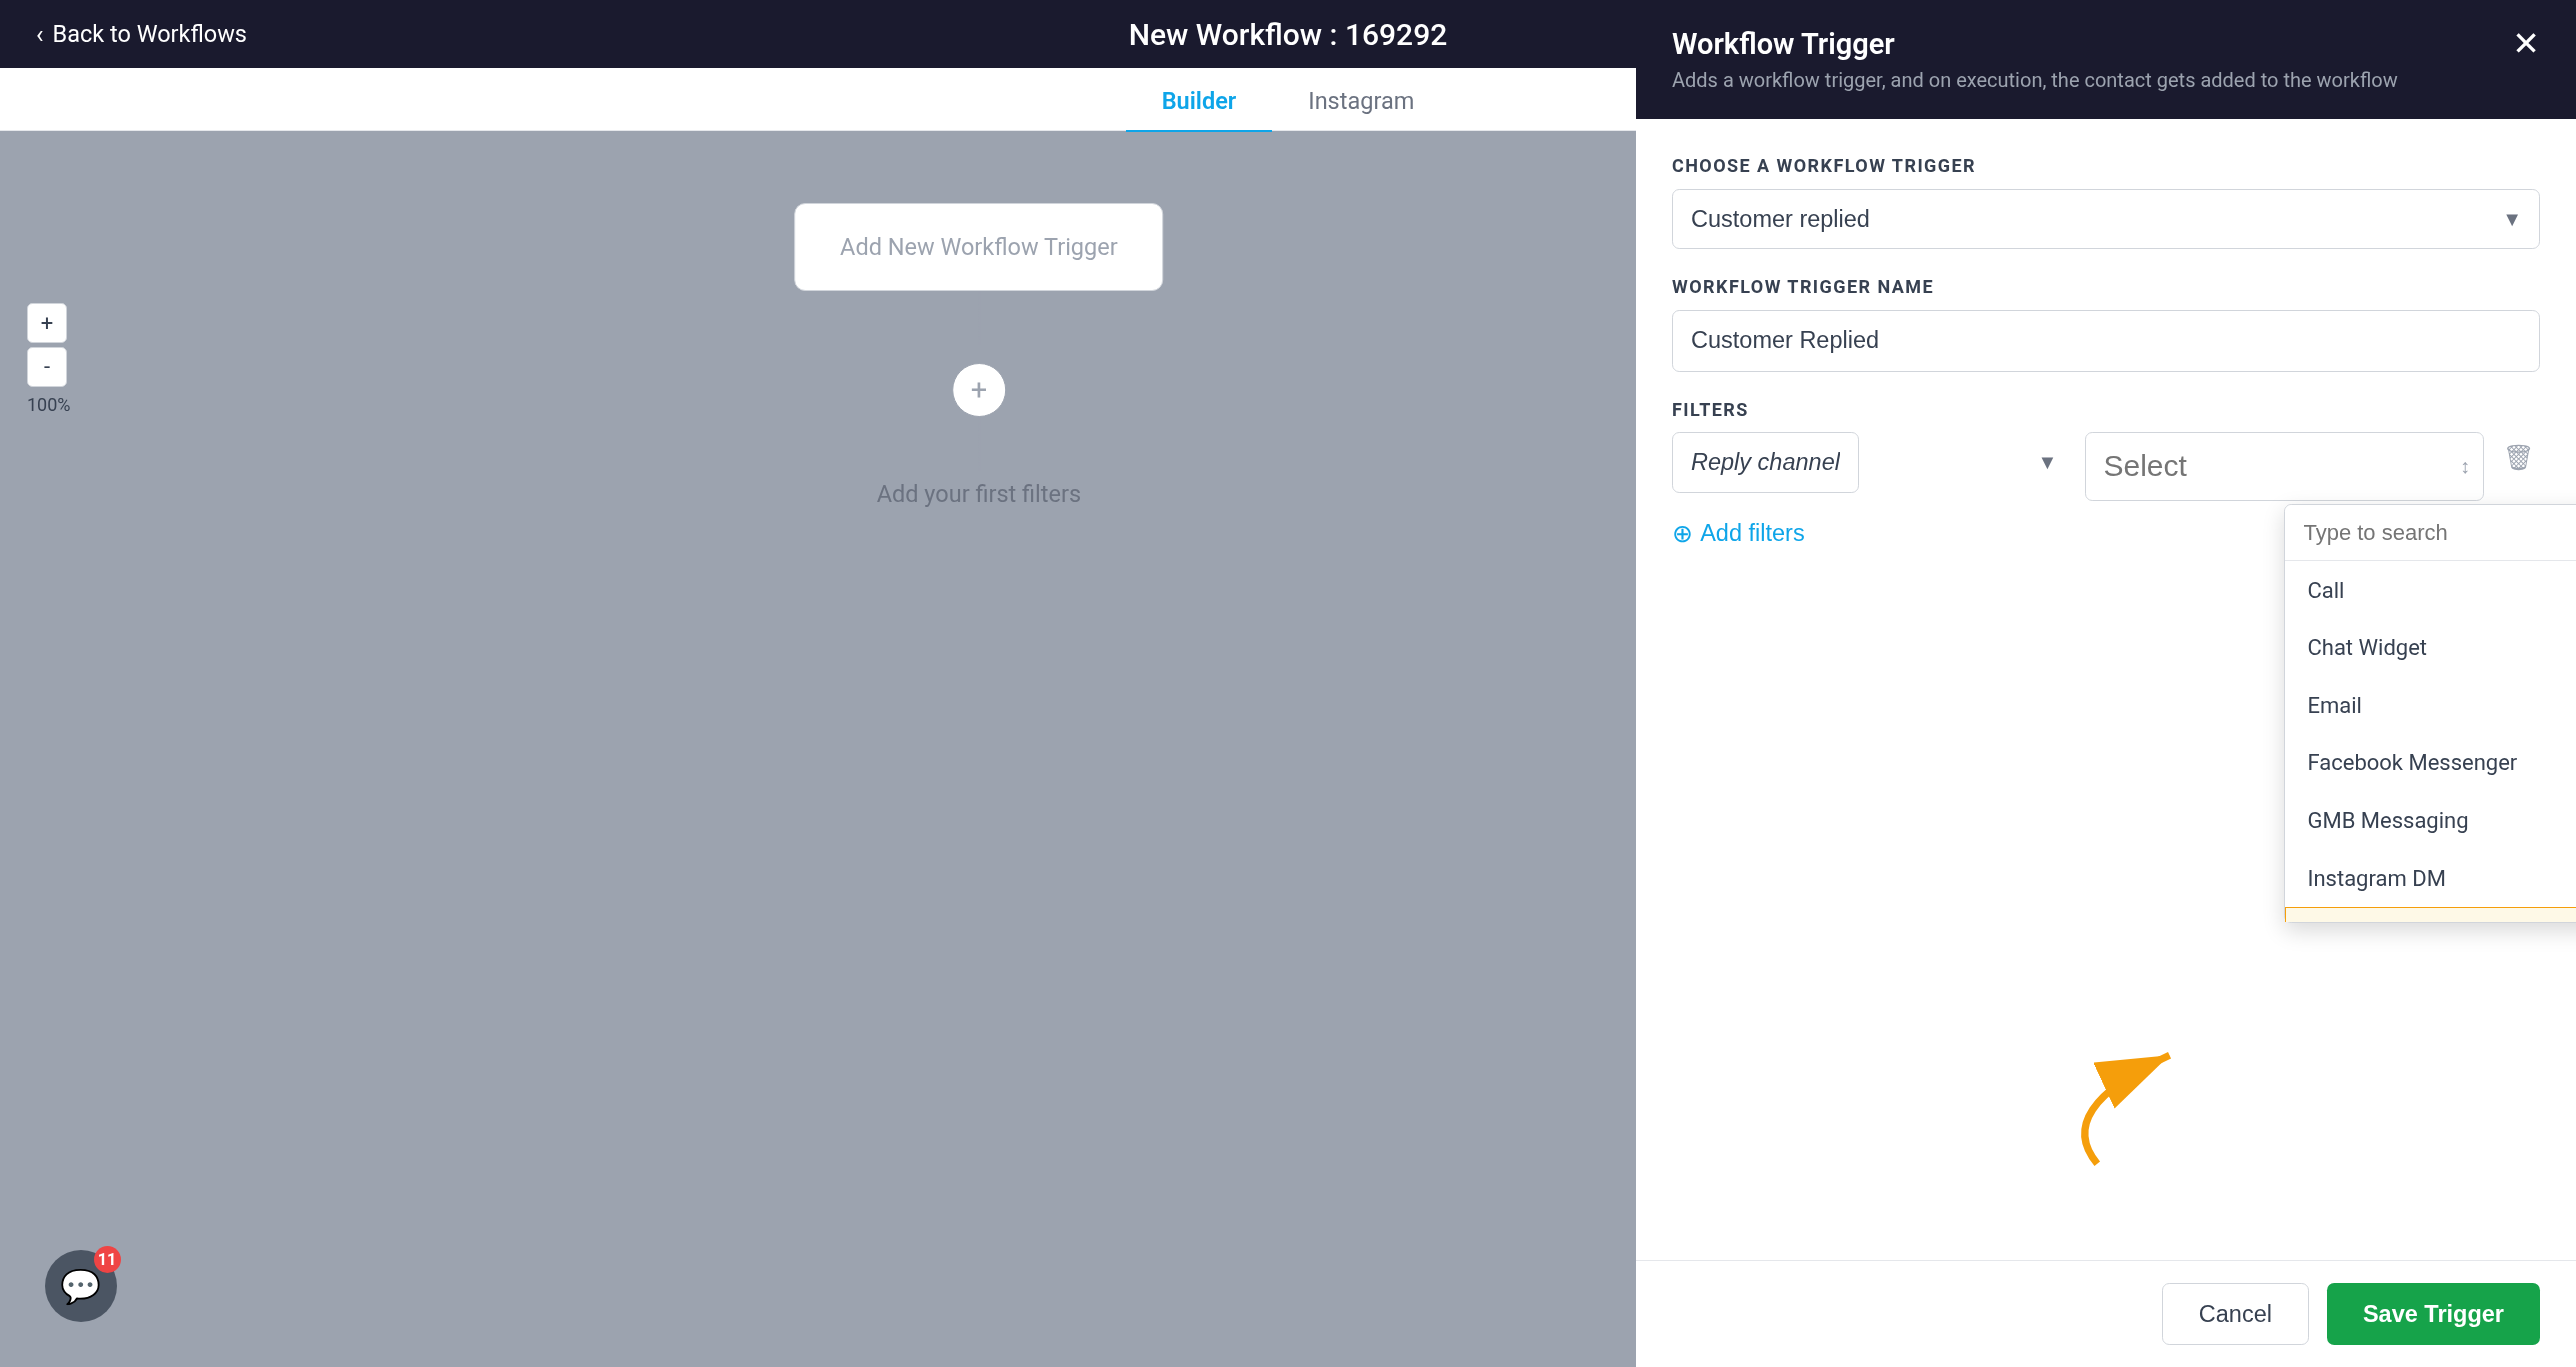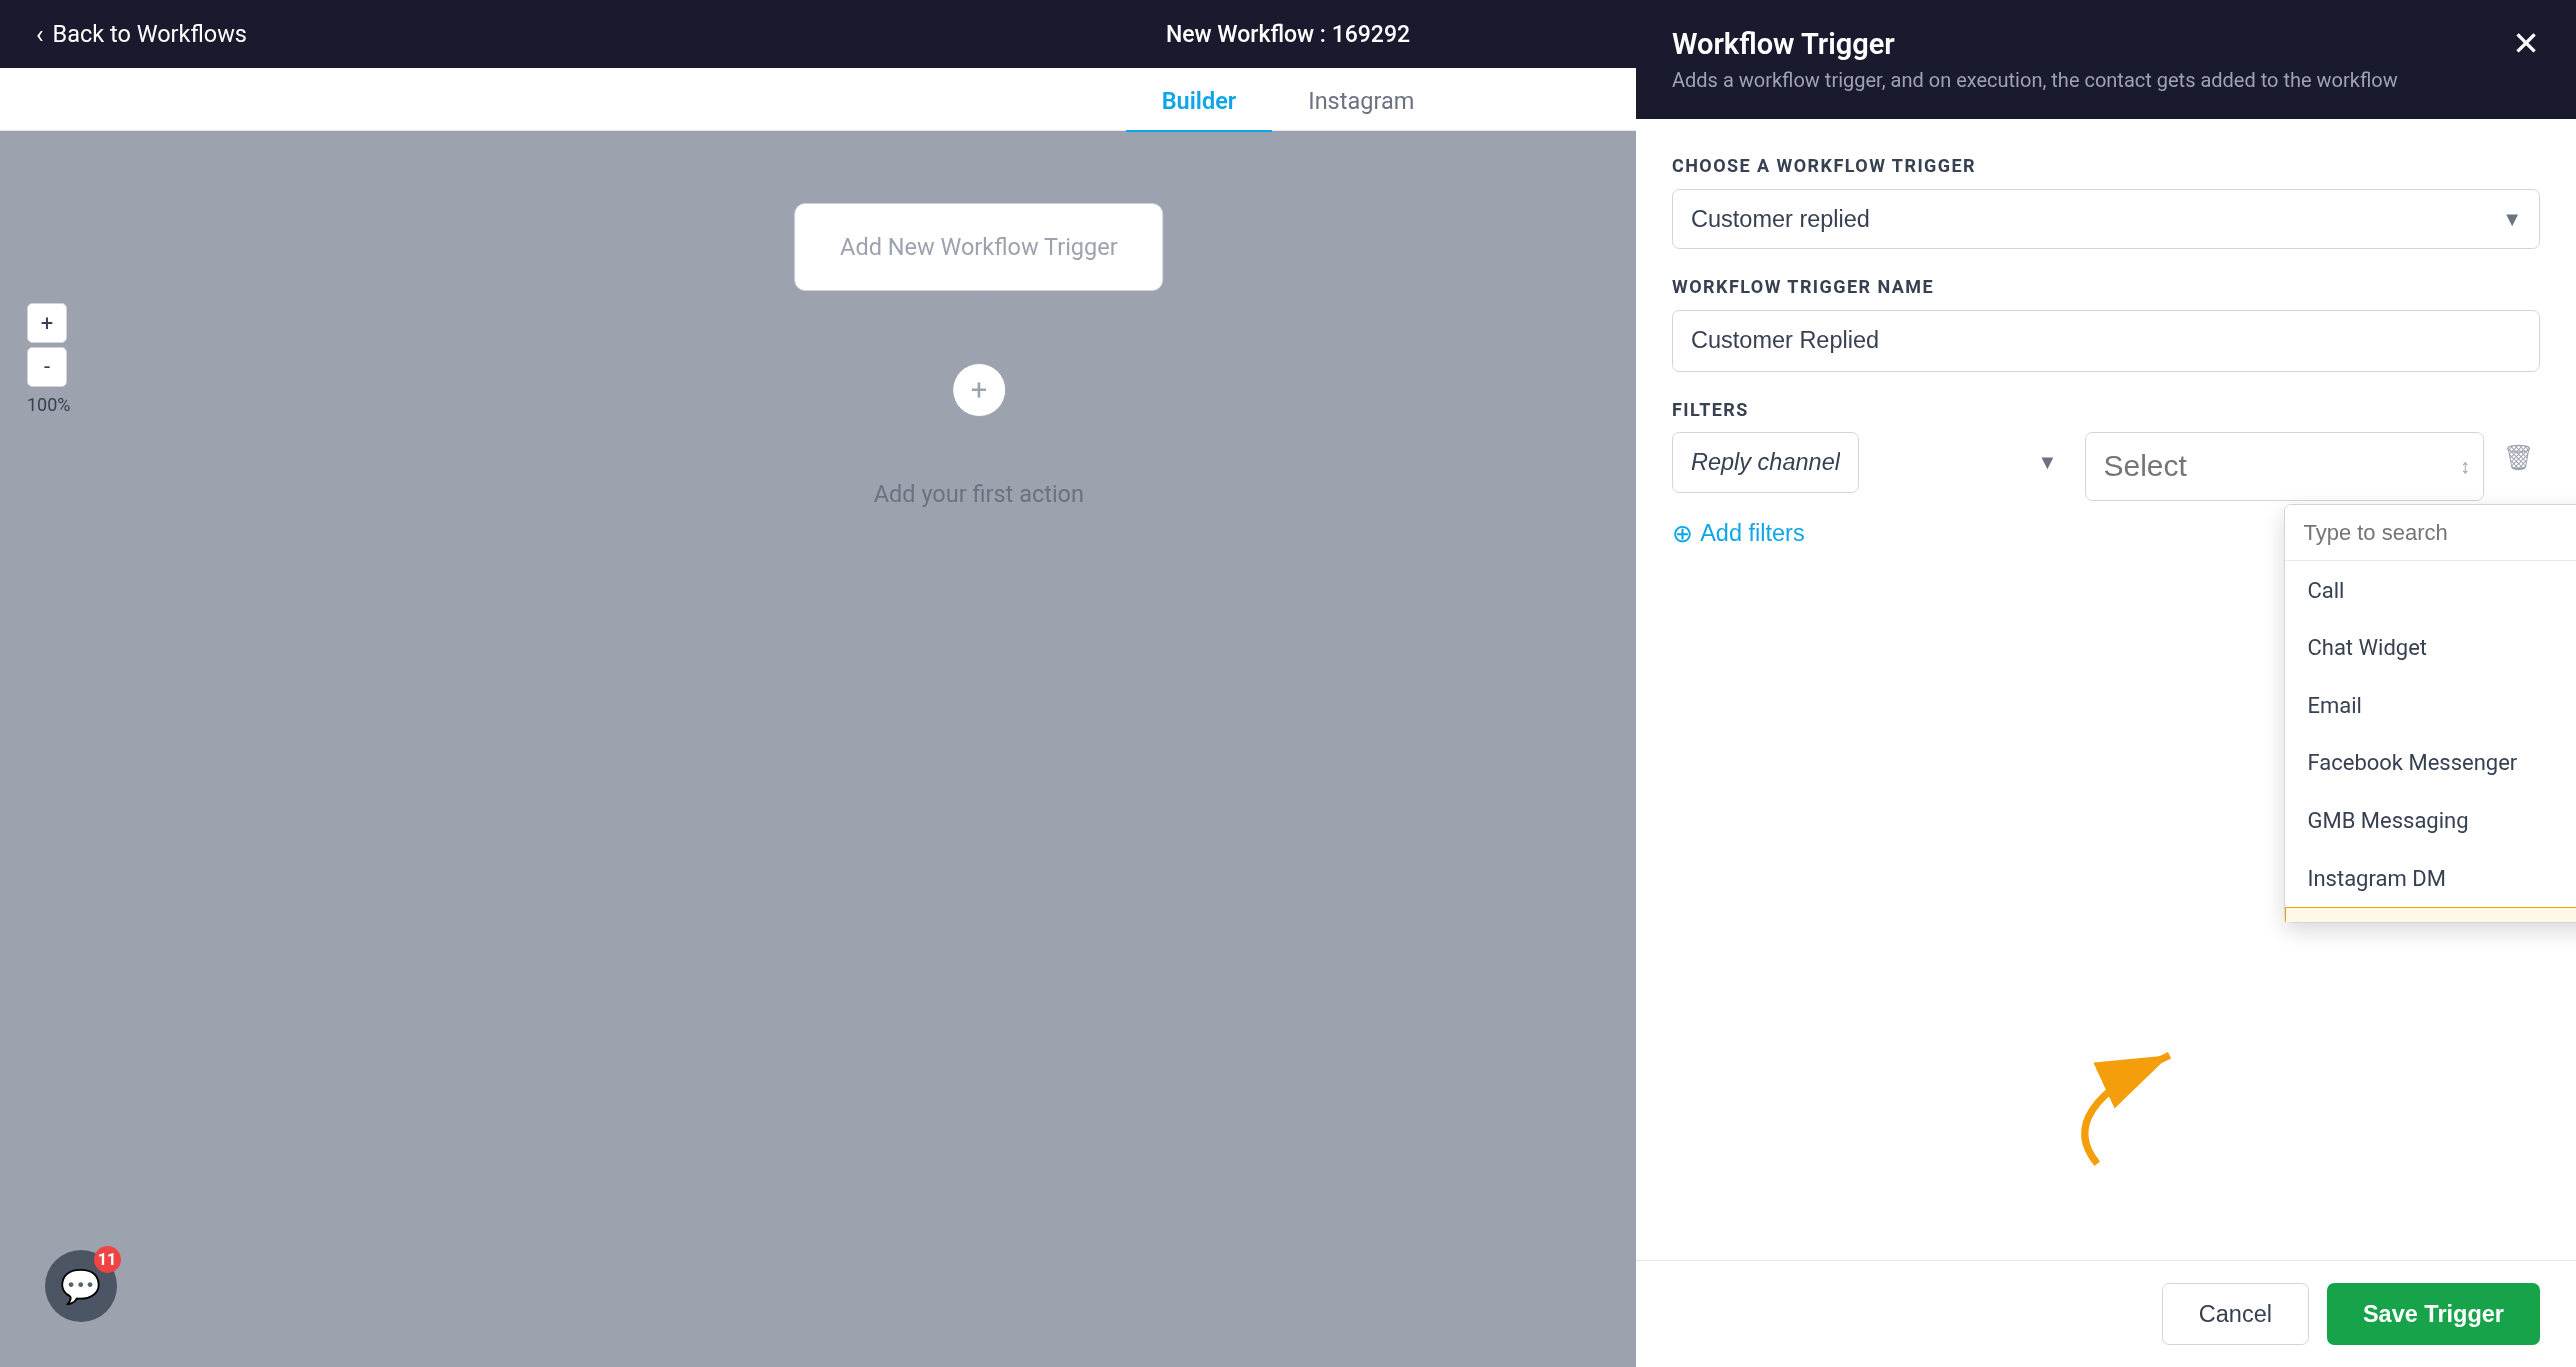--- a/index.html
+++ b/index.html
@@ -31,21 +31,21 @@
       gap: 9px;
       color: #fff;
       font-size: 23.5px;
       cursor: pointer;
     }
     .back-arrow {
       font-size: 25px;
     }
     .workflow-title {
       color: #fff;
-      font-size: 23px;
+      font-size: 30px;
       font-weight: 500;
     }
 
     
     .tabs-bar {
       position: absolute;
       top: 68px; left: 0; right: 0;
       height: 63px;
       background: #fff;
       display: flex;
@@ -443,21 +443,21 @@
     <div class="zoom-label">100%</div>
   </div>
 
   <div style="position: absolute; left: 38%; top: 72px; transform: translateX(-50%);">
     <div class="workflow-trigger-node">
       <span>Add New Workflow Trigger</span>
     </div>
     <div class="node-connector"></div>
     <div class="add-trigger-btn">+</div>
     <div class="node-connector"></div>
-    <div class="add-action-text">Add your first action</div>
+    <div class="add-action-text">Add your first filters</div>
   </div>
 
 </div>
 
 <div class="panel-overlay">
 
   <div class="panel-header">
     <div>
       <div class="panel-title">Workflow Trigger</div>
       <div class="panel-subtitle">Adds a workflow trigger, and on execution, the contact gets added to the workflow</div>

